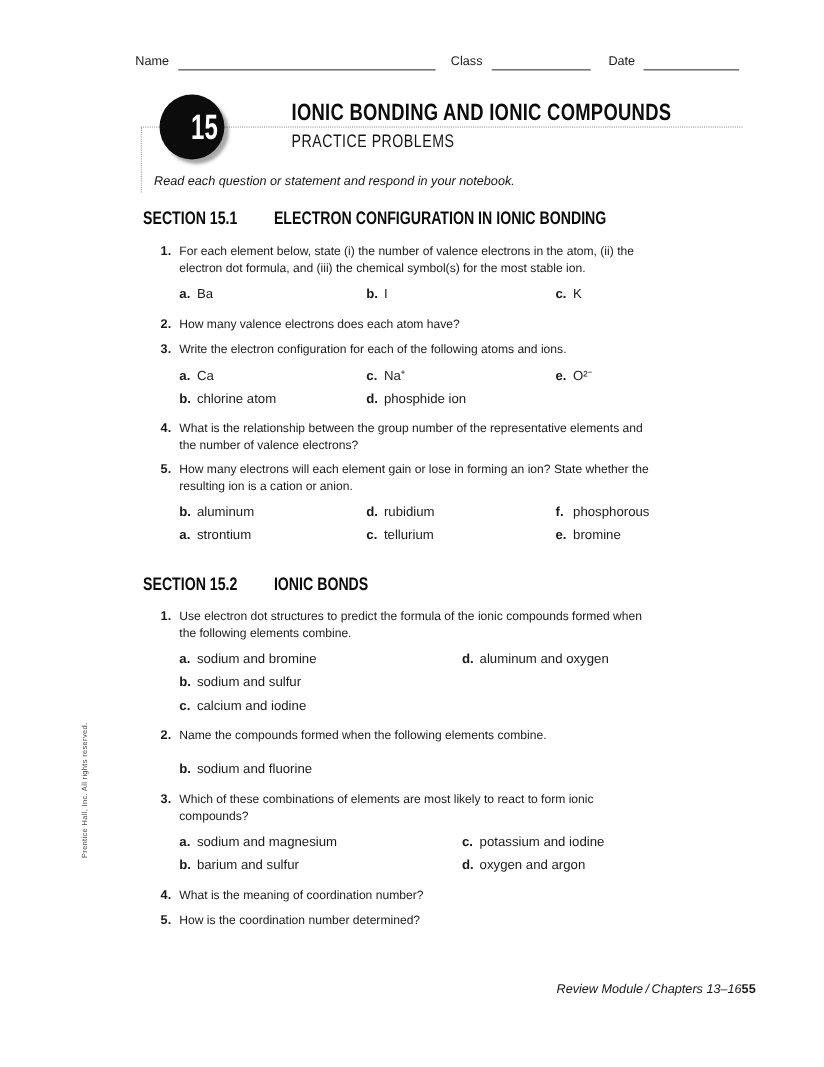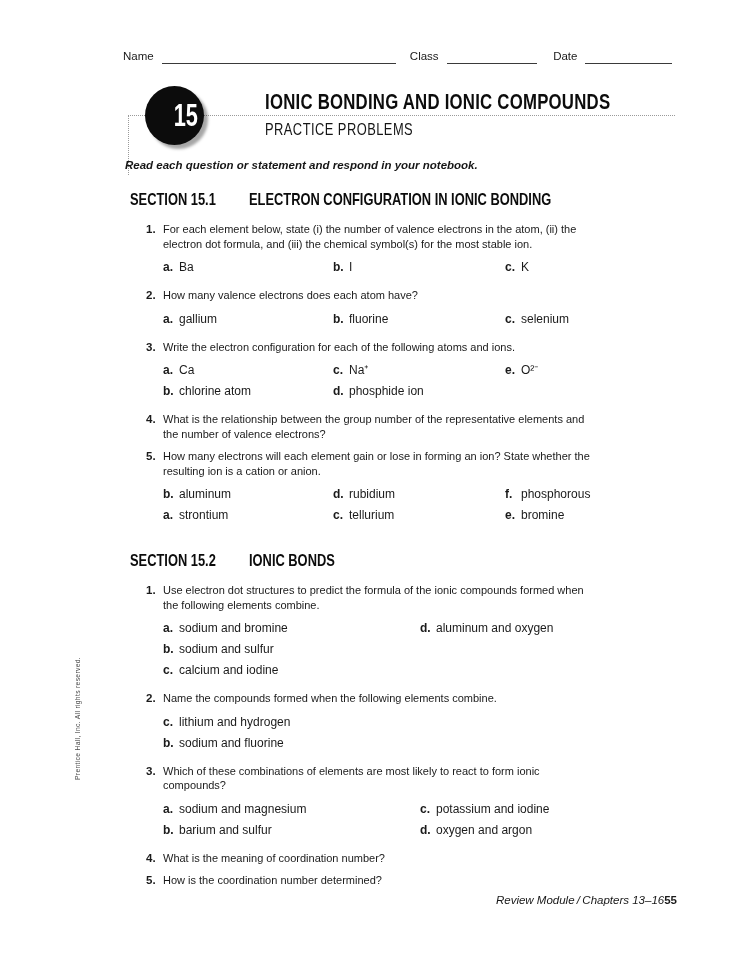--- a/index.html
+++ b/index.html
@@ -35,21 +35,21 @@
     display:inline-block; transform:scaleX(0.68);
   }
   .chapter-title-block { position:absolute; left:217px; top:90px; z-index:2;margin-left:48px; }
   .cond { display:inline-block; transform:scaleX(0.78); transform-origin:0 50%; white-space:nowrap; }
   .chapter-title { font-size:21.5px; font-weight:800; letter-spacing:0.3px; color:#0c0c0c; }
   .chapter-subtitle { margin-top:5px; font-size:16.5px; font-weight:400;
                       letter-spacing:0.6px; color:#151515; }
 
   
   .main { position:absolute; left:123px; top:159px; width:562px; }
-  .instruction { font-style:italic; font-size:11.5px; margin-left:2px; color:#161616;font-weight:bold; }
+  .instruction { font-style:italic; font-size:11.5px; margin-left:17px; color:#161616; }
 
   .section { margin-top:19px; }
   .section + .section { margin-top:23px; }
   .section-heading { margin-left:7px; margin-bottom:13px; font-weight:800;
                      font-size:16.5px; color:#0c0c0c; white-space:nowrap; }
   .section-heading .title-part { margin-left:9px; }
 
   .question { display:flex; margin-left:23px; margin-bottom:8px; }
   .qnum { flex:none; width:17px; font-weight:700; font-size:11.5px; line-height:14.5px; }
   .qbody { flex:1; min-width:0; }
@@ -62,21 +62,21 @@
   .item { font-size:12px; line-height:14.5px; white-space:nowrap; }
   .il { font-weight:700; display:inline-block; min-width:16px; }
 
   
   .sidebar-credit {
     position:absolute; left:74px; top:620px; height:160px;
     writing-mode:vertical-rl; transform:rotate(180deg);
     font-size:6.8px; color:#4a4a4a; letter-spacing:0.3px;
     display:flex; align-items:center;
   }
-  .footer { position:absolute; top:894px; right:72px;
+  .footer { position:absolute; top:894px; right:62px;
             display:flex; align-items:baseline; font-size:11.5px; }
   .footer-text { font-style:italic; color:#161616; }
   .footer-page { font-weight:700; }
 </style>
 </head>
 <body>
 
 <div class="page">
 
   <div class="id-row">
@@ -118,27 +118,20 @@
               <span class="item"><span class="il">c.</span><span>K</span></span>
             </div>
           </div>
         </div>
       </div>
 
       <div class="question">
         <span class="qnum">2.</span>
         <div class="qbody">
           <div class="qtext">How many valence electrons does each atom have?</div>
-          <div class="items">
-            <div class="irow cols3">
-              <span class="item"><span class="il">a.</span><span>gallium</span></span>
-              <span class="item"><span class="il">b.</span><span>fluorine</span></span>
-              <span class="item"><span class="il">c.</span><span>selenium</span></span>
-            </div>
-          </div>
         </div>
       </div>
 
       <div class="question">
         <span class="qnum">3.</span>
         <div class="qbody">
           <div class="qtext">Write the electron configuration for each of the following atoms and ions.</div>
           <div class="items">
             <div class="irow cols3">
               <span class="item"><span class="il">a.</span><span>Ca</span></span>
@@ -203,21 +196,20 @@
           </div>
         </div>
       </div>
 
       <div class="question">
         <span class="qnum">2.</span>
         <div class="qbody">
           <div class="qtext">Name the compounds formed when the following elements combine.</div>
           <div class="items">
             <div class="irow cols2">
-              <span class="item"><span class="il">c.</span><span>lithium and hydrogen</span></span>
             </div>
             <div class="irow cols2">
               <span class="item"><span class="il">b.</span><span>sodium and fluorine</span></span>
             </div>
           </div>
         </div>
       </div>
 
       <div class="question">
         <span class="qnum">3.</span>

